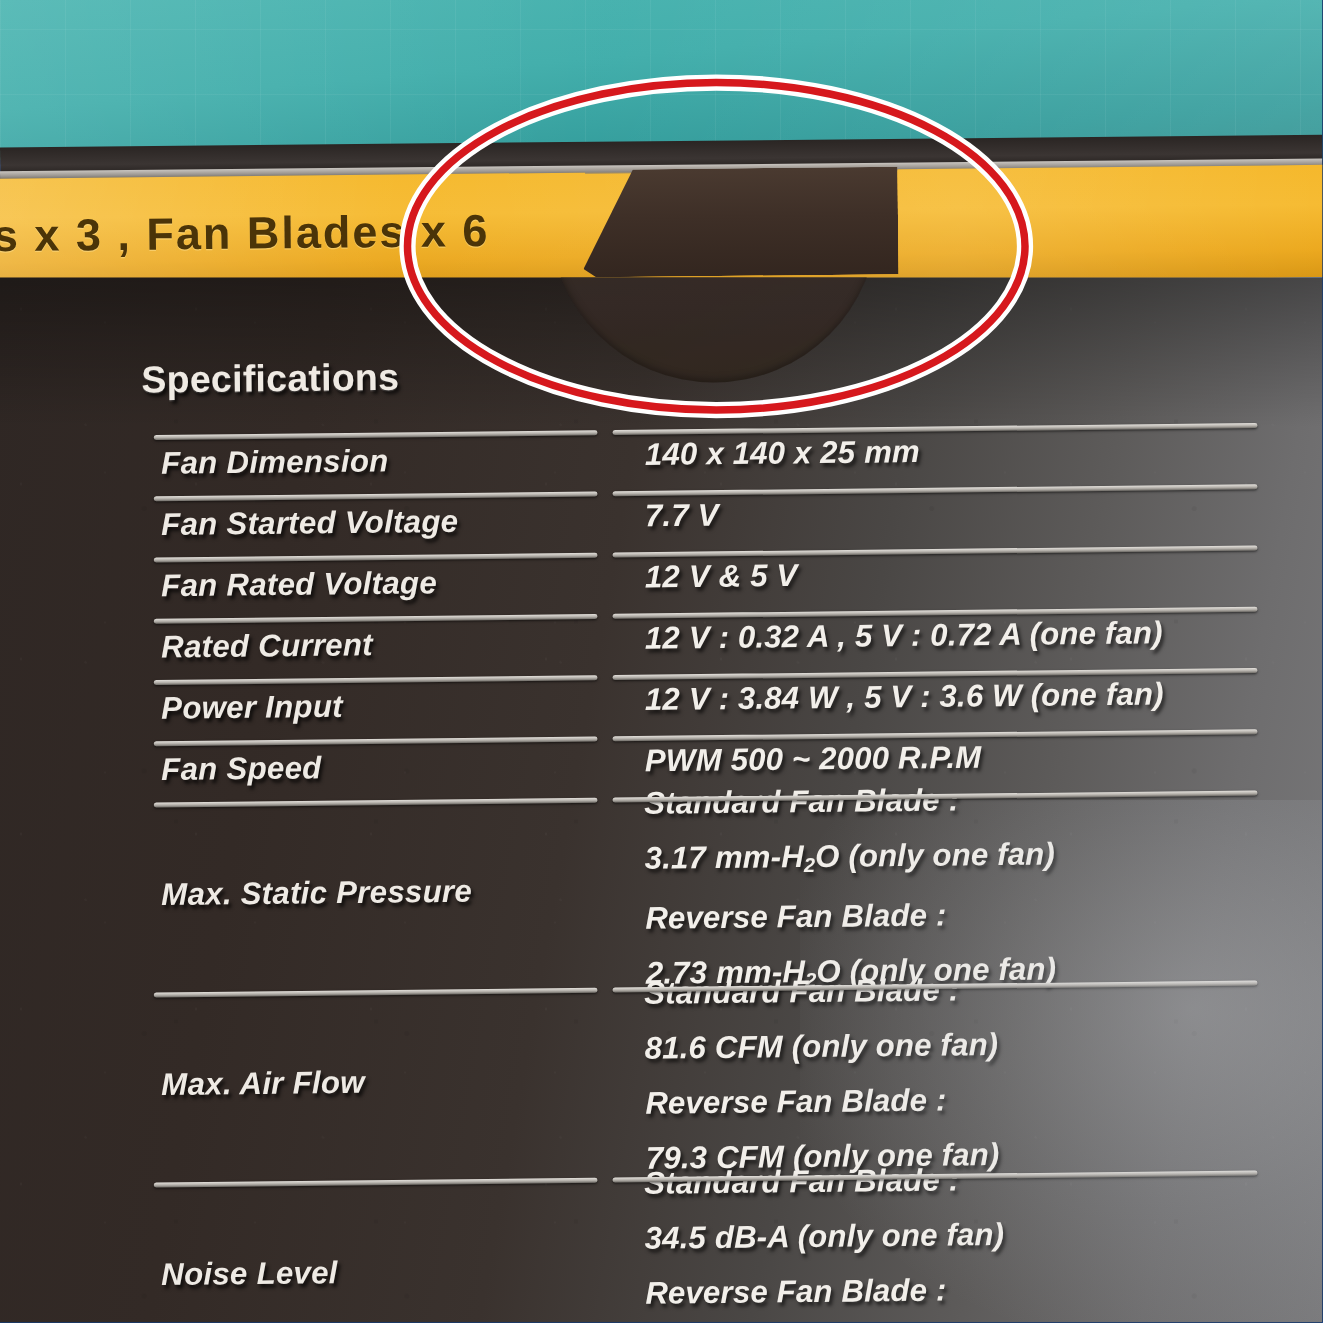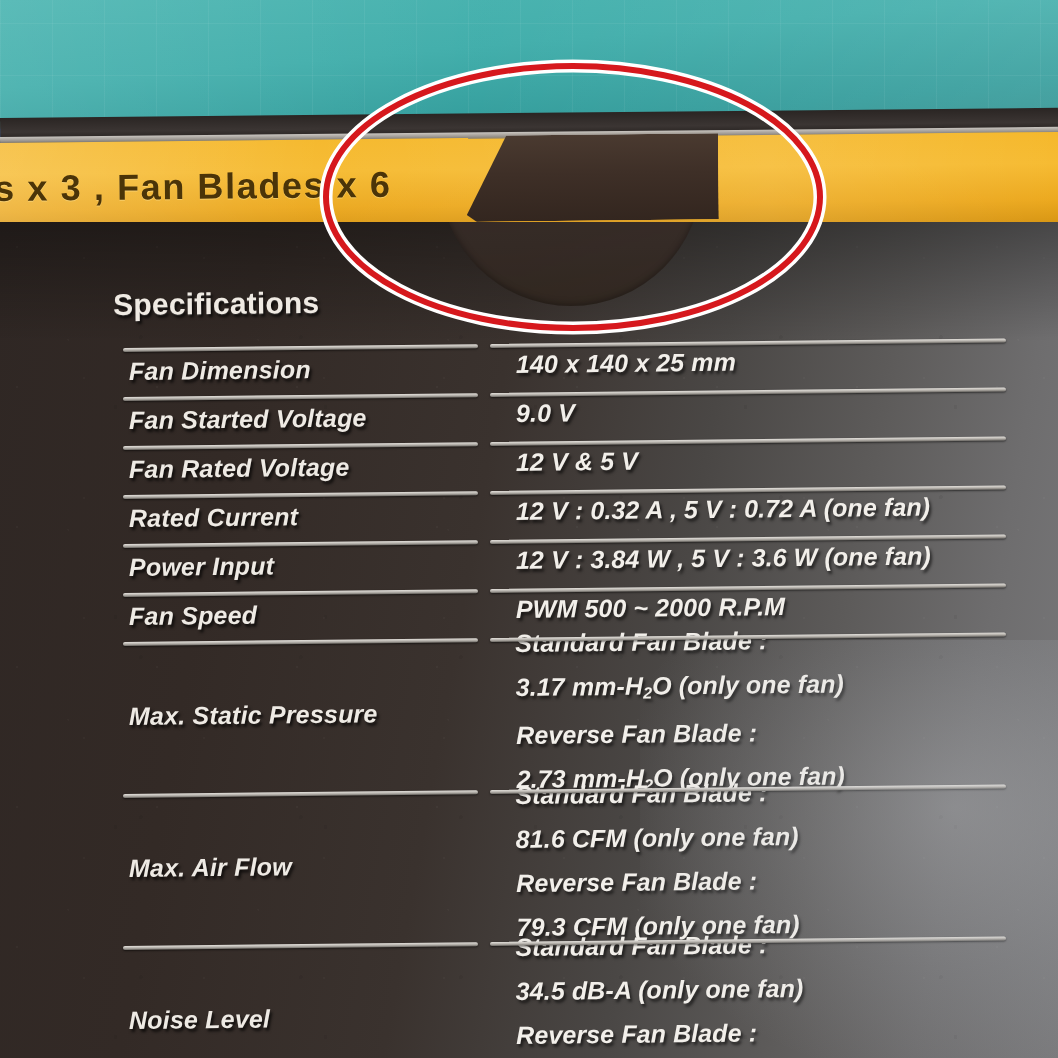--- a/index.html
+++ b/index.html
@@ -258,21 +258,21 @@
   <div class="table" id="spec-table">
       <div class="row">
         <div class="cell-label" style="top: 356.5px; transform: rotate(-0.62deg);">Fan Dimension</div>
         <div class="cell-value" style="top: 341.5px; transform: rotate(-0.62deg);">
           <span class="vline">140 x 140 x 25 mm</span>
         </div>
       </div>
       <div class="row">
         <div class="cell-label" style="top: 405.5px; transform: rotate(-0.62deg);">Fan Started Voltage</div>
         <div class="cell-value" style="top: 390.5px; transform: rotate(-0.62deg);">
-          <span class="vline">9.0 V</span>
+          <span class="vline">7.7 V</span>
         </div>
       </div>
       <div class="row">
         <div class="cell-label" style="top: 454.5px; transform: rotate(-0.62deg);">Fan Rated Voltage</div>
         <div class="cell-value" style="top: 439.5px; transform: rotate(-0.62deg);">
           <span class="vline">12 V &amp; 5 V</span>
         </div>
       </div>
       <div class="row">
         <div class="cell-label" style="top: 503.5px; transform: rotate(-0.62deg);">Rated Current</div>

